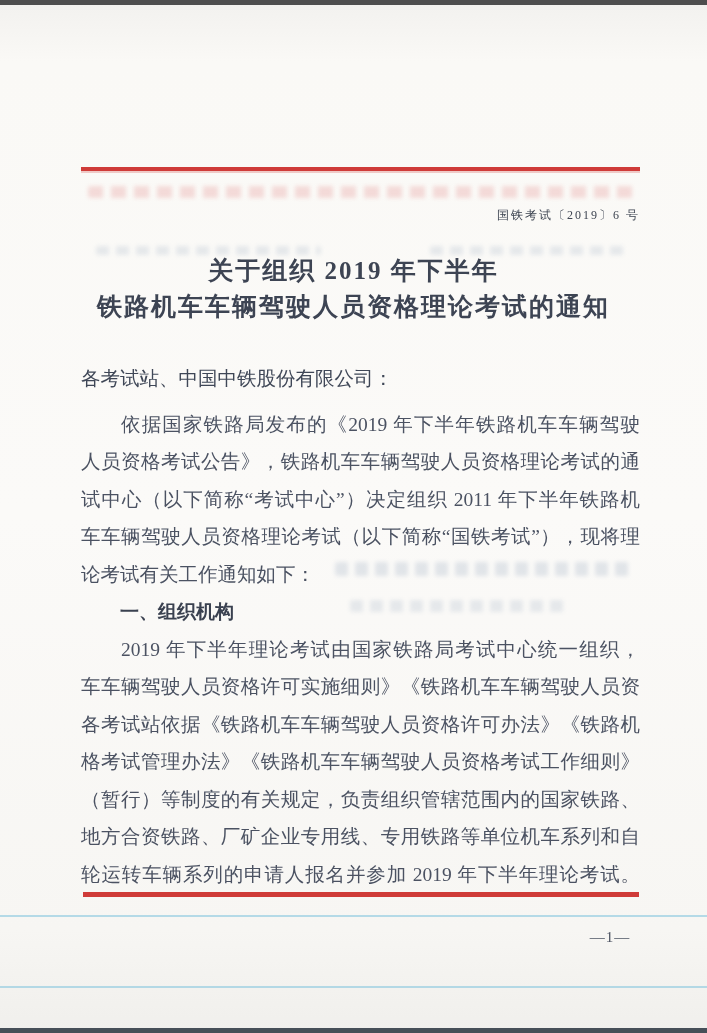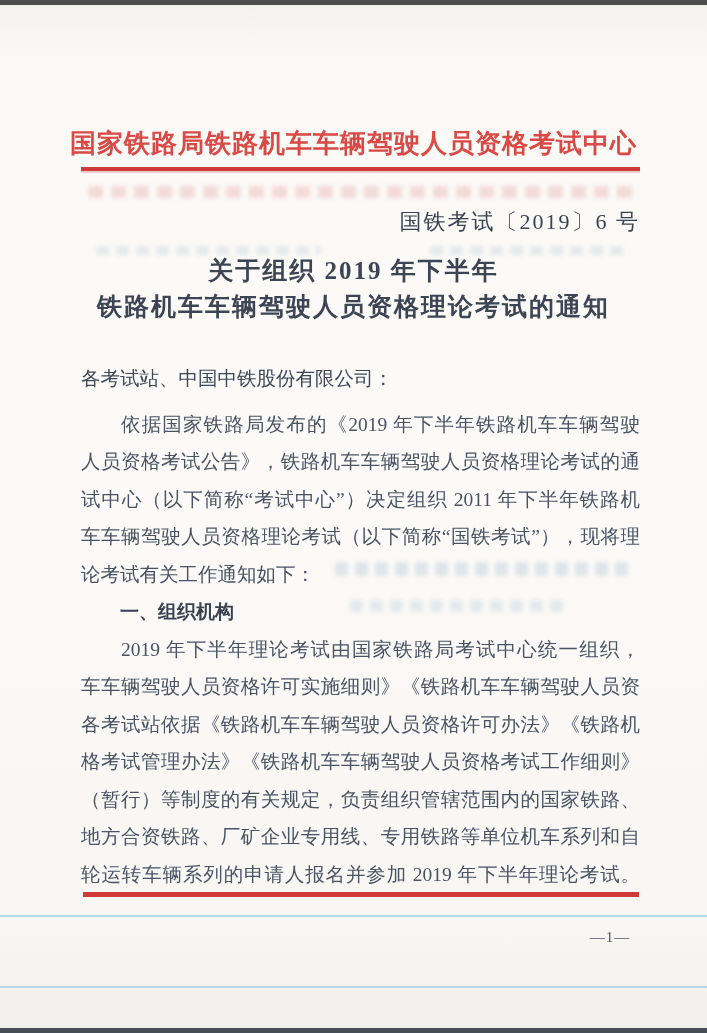--- a/index.html
+++ b/index.html
@@ -13,21 +13,21 @@
 
   .org-name{
     position:absolute;top:126px;left:0;width:707px;text-align:center;
     font-family:"Liberation Sans",sans-serif;font-weight:700;font-size:26px;
     letter-spacing:1px;color:#d94a46;
   }
   .rule-red-top{position:absolute;top:167px;left:81px;width:559px;height:4px;
     background:#cf3b38;box-shadow:0 2px 0 rgba(207,59,56,.25);}
   .doc-number{
     position:absolute;top:207px;left:0;width:640px;text-align:right;
-    font-size:22px;letter-spacing:2px;color:#3c4350;
+    font-size:12px;letter-spacing:2px;color:#3c4350;
   }
   .title{position:absolute;left:0;width:707px;text-align:center;font-weight:700;
     color:#3d4453;letter-spacing:2px;font-size:25px;}
   .t1{top:254px;}
   .t2{top:290px;}
 
   .body-block{position:absolute;top:360px;left:81px;width:559px;
     font-size:19.5px;color:#4b5262;}
   .line{height:37.5px;line-height:37.5px;overflow:hidden;}
   .fill{text-align:justify;text-align-last:justify;}
@@ -54,21 +54,20 @@
   .b3{top:562px;left:335px;width:300px;height:14px;opacity:.55;}
   .b4{top:600px;left:350px;width:215px;height:12px;opacity:.45;}
 </style>
 </head>
 <body>
 
 <div class="page">
 
   <div class="edge-top"></div>
 
-  <div class="org-name">国家铁路局铁路机车车辆驾驶人员资格考试中心</div>
   <div class="rule-red-top"></div>
 
   <div class="bleed bleed-red b1"></div>
 
   <div class="doc-number">国铁考试〔2019〕6 号</div>
 
   <div class="bleed bleed-gray b2a"></div>
   <div class="bleed bleed-gray b2b"></div>
 
   <div class="title t1">关于组织 2019 年下半年</div>

